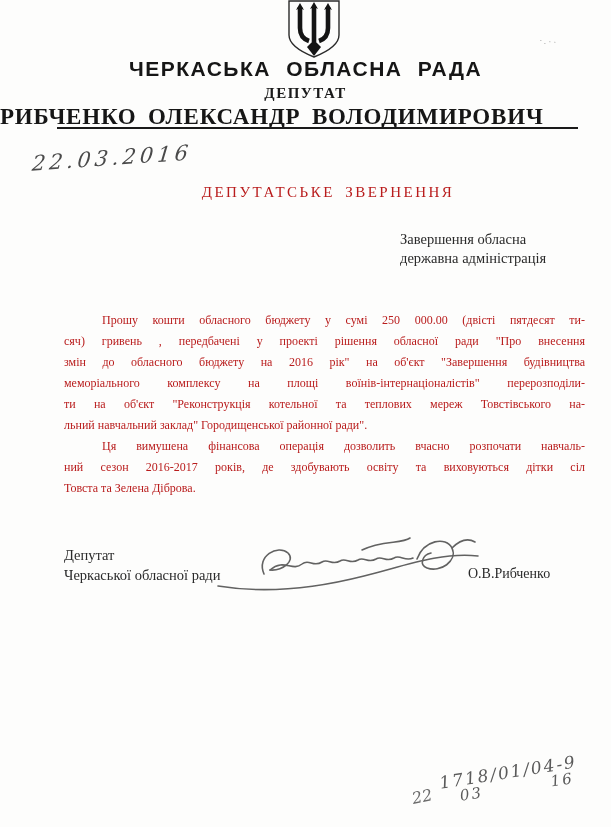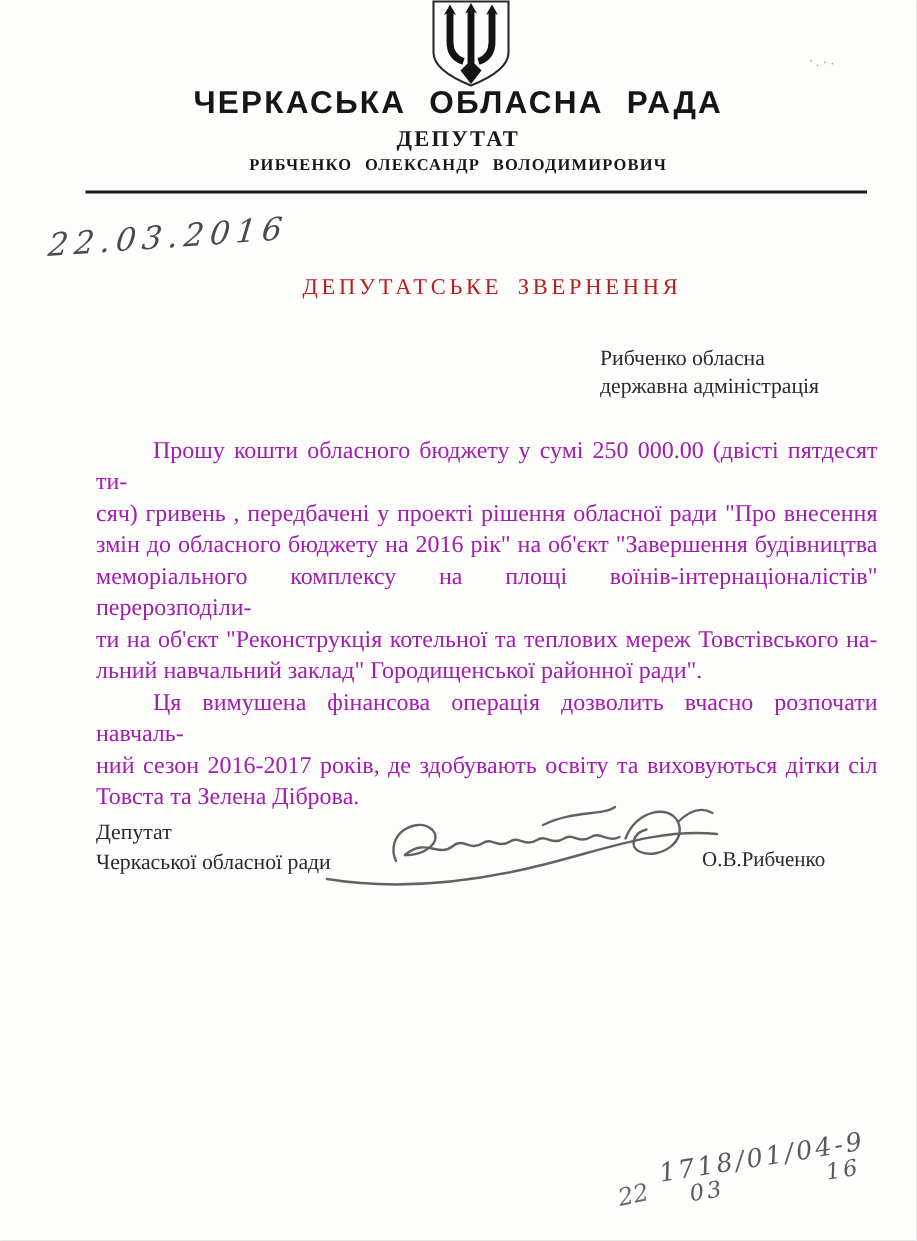--- a/index.html
+++ b/index.html
@@ -24,21 +24,21 @@
     font-weight:bold; font-size:21px; letter-spacing:1.5px; word-spacing:8px;
     color:#161616;
   }
   .role-line {
     position:absolute; top:85px; left:0; width:100%;
     text-align:center; font-weight:bold; font-size:15px; letter-spacing:1.5px;
     color:#1a1a1a;
   }
   .name-line {
     position:absolute; top:104px; left:0; width:100%;
-    text-align:center; font-weight:bold; font-size:11px; letter-spacing:.8px; word-spacing:5px;
+    text-align:left; font-weight:bold; font-size:23px; letter-spacing:.8px; word-spacing:5px;
     color:#161616;
   }
   .rule {
     position:absolute; top:127px; left:57px; width:521px; height:2px;
     background:#1a1a1a; border:none;
   }
   .smudge {
     position:absolute; top:38px; left:538px; width:42px; height:26px;
     color:#8a8a8a; font-size:9px; letter-spacing:2px;
     transform:rotate(8deg); opacity:.8;
@@ -58,22 +58,22 @@
     position:absolute; top:184px; left:118px; width:420px;
     text-align:center; font-size:15px; letter-spacing:2.5px; word-spacing:4px;
     color:#b91c1c;
   }
   .addressee {
     position:absolute; top:230px; left:400px;
     font-size:14.5px; line-height:19px; color:#2a2a2a;
   }
   
   .body-text {
-    position:absolute; top:290px; left:64px; width:521px;
-    font-size:16px; line-height:21px; color:#a21caf;
+    position:absolute; top:310px; left:64px; width:521px;
+    font-size:12px; line-height:21px; color:#b91c1c;
   }
   .bline { text-align:justify; text-align-last:justify; white-space:normal; }
   .bline.last { text-align-last:left; }
   .bline.indent { text-indent:38px; }
   
   .sig-left {
     position:absolute; top:546px; left:64px;
     font-size:14.5px; line-height:19.5px; color:#2a2a2a;
   }
   .sig-scribble { position:absolute; left:212px; top:532px; width:275px; height:62px; }
@@ -121,21 +121,21 @@
   <div class="org-line">ЧЕРКАСЬКА ОБЛАСНА РАДА</div>
   <div class="role-line">ДЕПУТАТ</div>
   <div class="name-line">РИБЧЕНКО ОЛЕКСАНДР ВОЛОДИМИРОВИЧ</div>
   <div class="rule"></div>
 
   <div class="hand date-hand">22.03.2016</div>
 
   <div class="doc-title">ДЕПУТАТСЬКЕ ЗВЕРНЕННЯ</div>
 
   <div class="addressee">
-    <div>Рибченко обласна</div>
+    <div>Завершення обласна</div>
     <div>державна адміністрація</div>
   </div>
 
   <div class="body-text">
       <div class="bline indent">Прошу кошти обласного бюджету у сумі 250 000.00 (двісті пятдесят ти-</div>
       <div class="bline">сяч) гривень , передбачені у проекті рішення обласної ради "Про внесення</div>
       <div class="bline">змін до обласного бюджету на 2016 рік" на об'єкт "Завершення будівництва</div>
       <div class="bline">меморіального комплексу на площі воїнів-інтернаціоналістів" перерозподіли-</div>
       <div class="bline">ти на об'єкт "Реконструкція котельної та теплових мереж Товстівського на-</div>
       <div class="bline last">льний навчальний заклад" Городищенської районної ради".</div>

